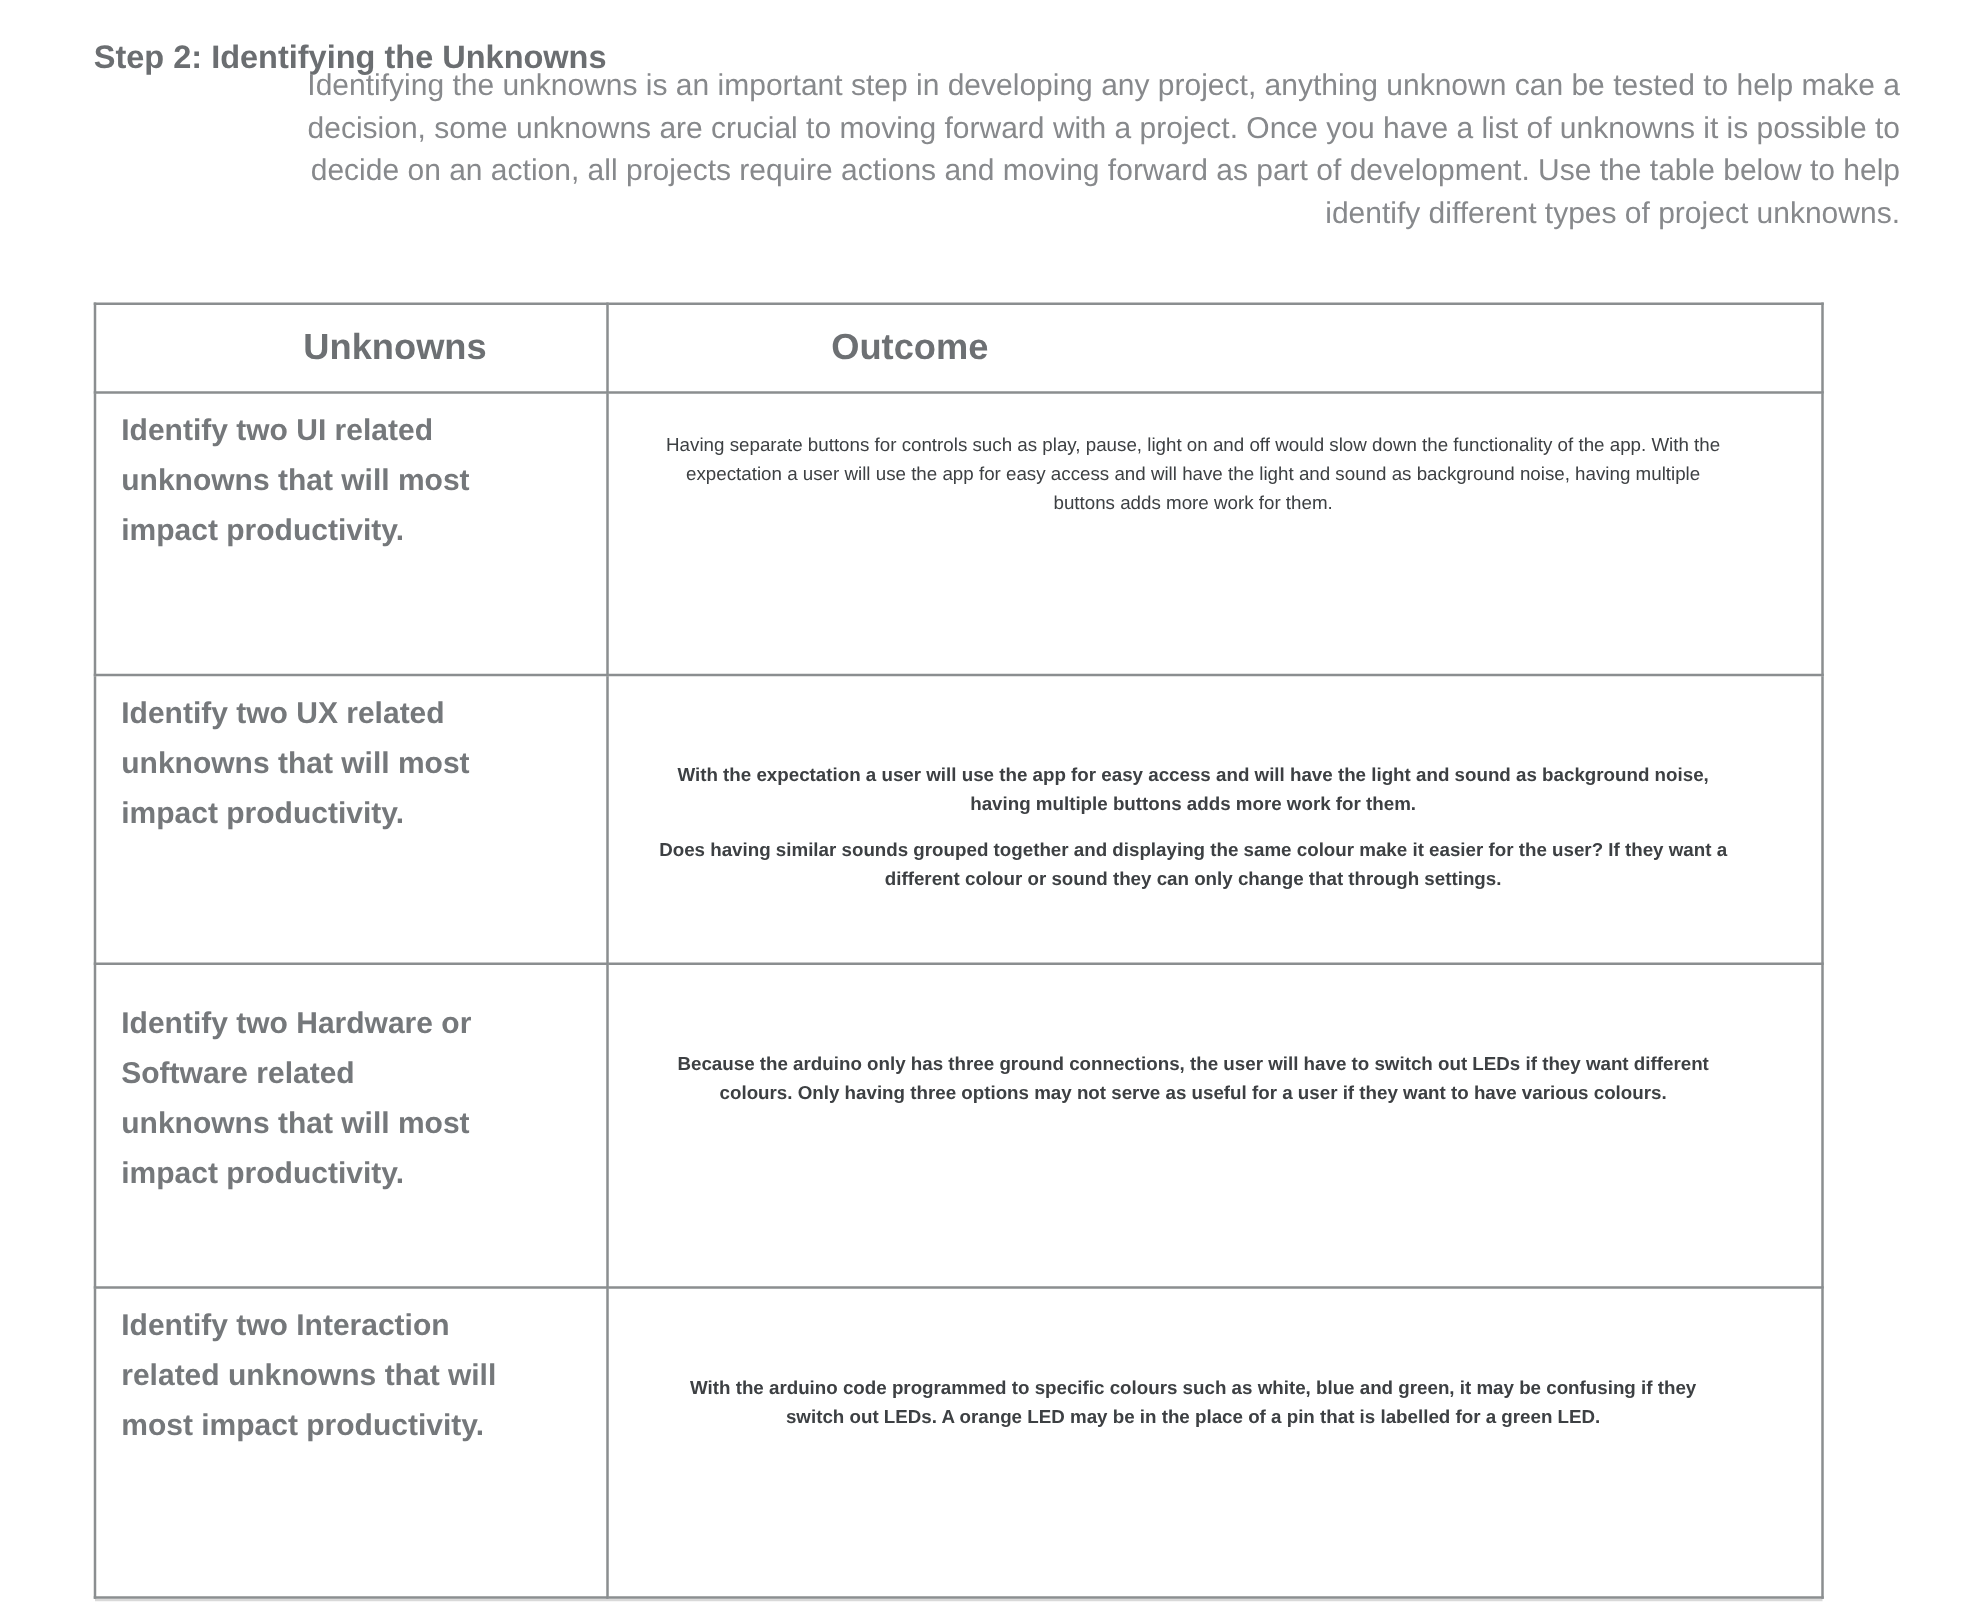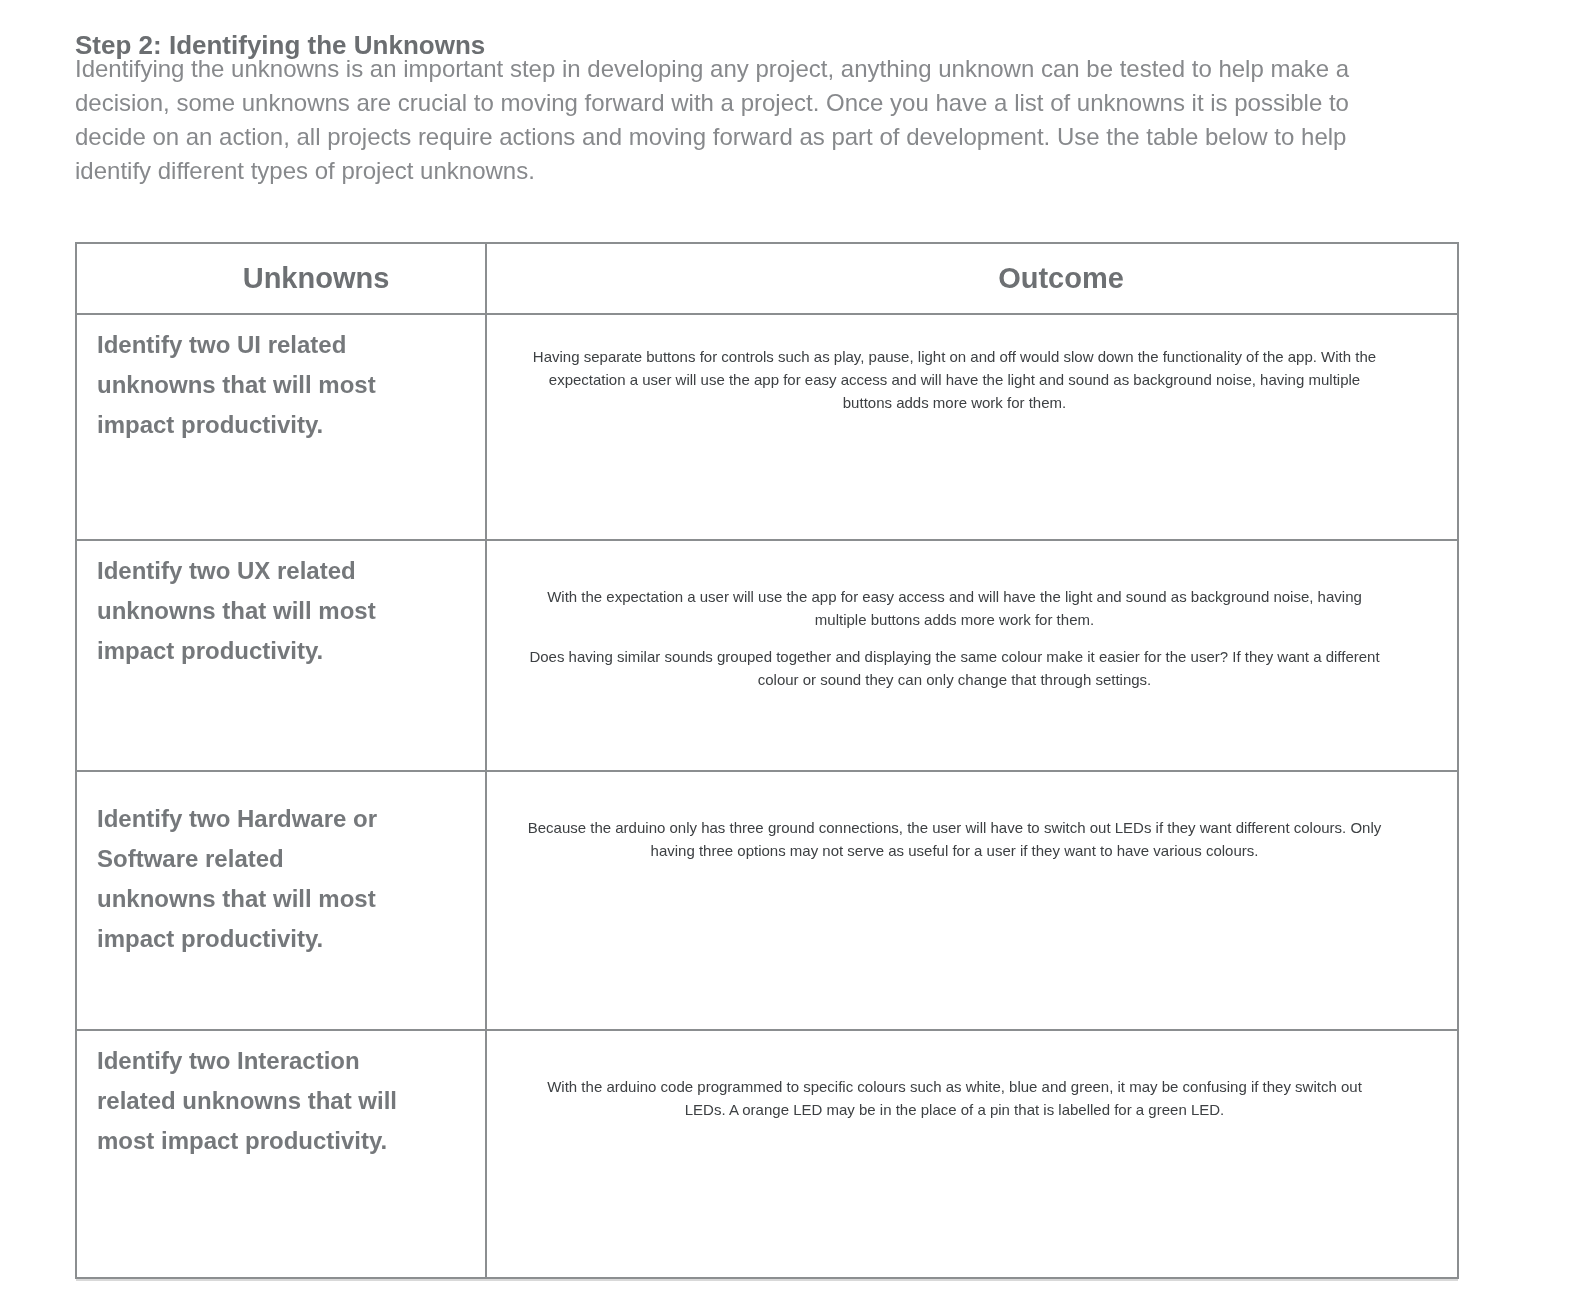--- a/index.html
+++ b/index.html
@@ -24,20 +24,21 @@
   }
   .doc-intro {
     position: absolute;
     left: 75px;
     top: 52px;
     width: 1445px;
     font-size: 24px;
     line-height: 34px;
     color: #87898c;
     white-space: pre-line;
+    text-align: right;
   }
   table.unknowns-table {
     position: absolute;
     left: 75px;
     top: 242px;
     width: 1382px;
     table-layout: fixed;
     border-collapse: collapse;
     box-shadow: 0 3px 0 -1px #d9d9d9;
     background: #ffffff;
@@ -48,21 +49,21 @@
   th {
     border: 2px solid #8b8e90;
     font-size: 29px;
     font-weight: bold;
     color: #6d7073;
     vertical-align: middle;
     overflow: hidden;
   }
   thead tr { height: 71px; }
   th.th-unknowns { text-align: center; padding: 0 0 0 70px; margin-left: 18px; }
-  th.th-outcome  { text-align: center;   padding: 0 0 0 178px; }
+  th.th-outcome  { text-align: left;   padding: 0 0 0 178px; }
 
   td {
     border: 2px solid #8b8e90;
     vertical-align: top;
     overflow: hidden;
   }
   td.unknown-cell {
     padding: 10px 28px 0 20px;
     font-size: 24px;
     font-weight: bold;
@@ -77,21 +78,21 @@
     color: #3d4043;
   }
   .outcome-paragraph { margin: 0 0 14px 0; text-align: center; }
 
   tbody tr:nth-child(1) { height: 226px; }
   tbody tr:nth-child(2) { height: 231px; }
   tbody tr:nth-child(3) { height: 259px; border-radius: 30px; }
   tbody tr:nth-child(4) { height: 248px; }
 
   tbody tr:nth-child(3) td.unknown-cell { padding-top: 27px; }
-  tbody tr:nth-child(n+2) td.outcome-cell { padding-top: 44px; }
+  tbody tr:nth-child(n+2) td.outcome-cell { padding-top: 68px; font-weight: bold; }
 </style>
 </head>
 <body>
 
 <h1 class="doc-heading">Step 2: Identifying the Unknowns</h1>
 
 <div class="doc-intro">Identifying the unknowns is an important step in developing any project, anything unknown can be tested to help make a
 decision, some unknowns are crucial to moving forward with a project. Once you have a list of unknowns it is possible to
 decide on an action, all projects require actions and moving forward as part of development. Use the table below to help
 identify different types of project unknowns.</div>

